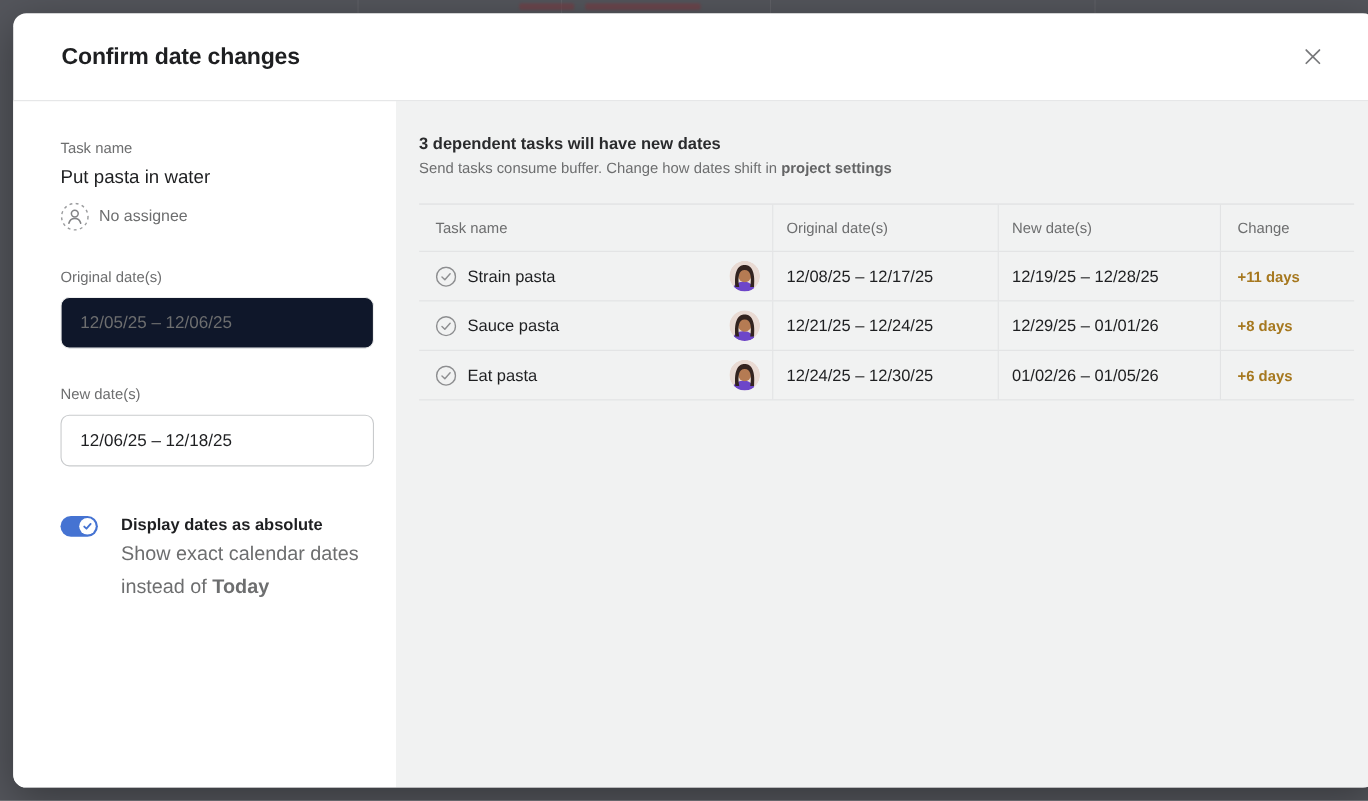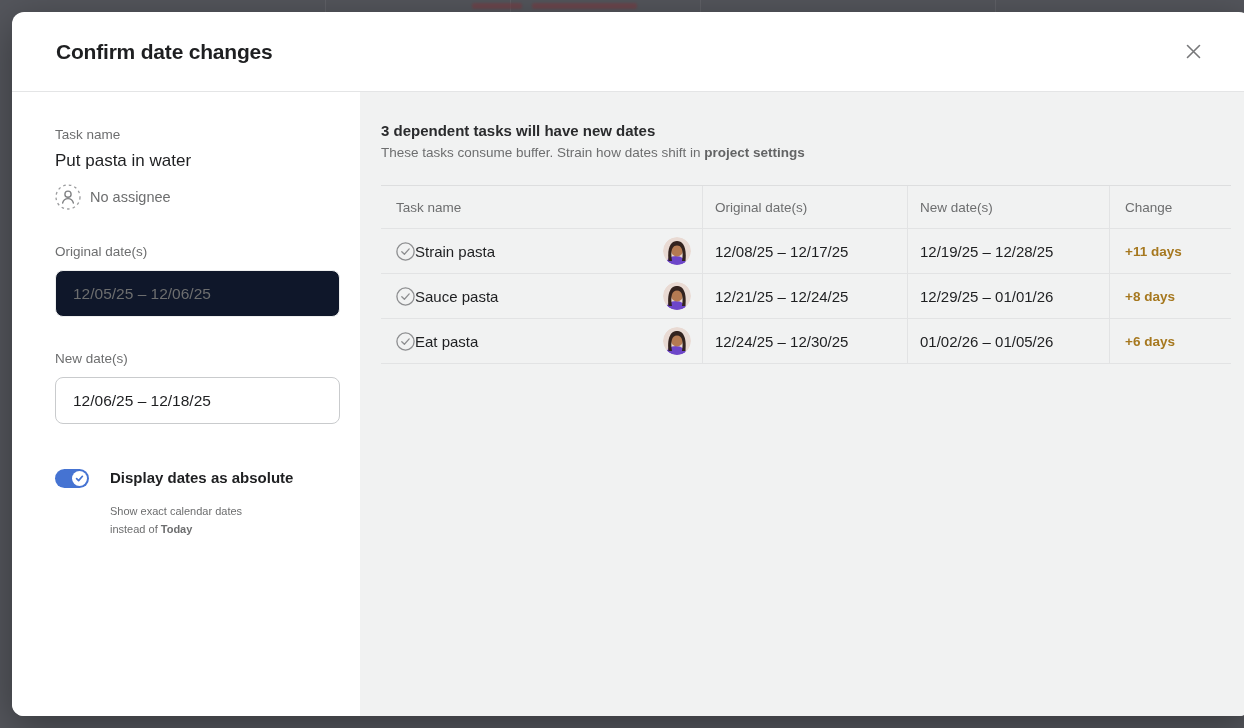--- a/index.html
+++ b/index.html
@@ -57,39 +57,39 @@
   .toggle-row{margin-top:44px;display:flex;align-items:flex-start;gap:21px;}
   .toggle{
     width:34px;height:19px;border-radius:10px;background:var(--accent);
     position:relative;flex:0 0 34px;margin-top:1px;cursor:pointer;border:none;
   }
   .toggle .knob{
     position:absolute;top:2px;right:2px;width:15px;height:15px;border-radius:50%;
     background:#fff;display:flex;align-items:center;justify-content:center;
   }
   .toggle-label{font-size:15px;font-weight:600;color:var(--dark);line-height:19px;}
-  .toggle-desc{font-size:11px;color:var(--gray);line-height:1.68;margin-top:15px;}
+  .toggle-desc{font-size:18px;color:var(--gray);line-height:1.68;margin-top:1px;}
   .toggle-desc b{font-weight:700;}
   
   .right-panel{flex:1;background:var(--panel);padding:30px 20px 0 21px;}
   .rp-heading{font-size:15px;font-weight:700;color:#2a2b2d;}
   .rp-sub{font-size:13.5px;color:var(--gray);margin-top:6px;}
   .rp-sub b{font-weight:700;color:#636465;cursor:pointer;}
   .dep-table{margin-top:25px;}
   .tr{
     display:grid;grid-template-columns:321px 205px 202px 1fr;
     border-bottom:1px solid var(--border);align-items:center;
   }
   .tr.head{border-top:1px solid #dddedf;height:44px;}
   .tr.row{height:45px;}
   .td{padding-left:12px;height:100%;display:flex;align-items:center;font-size:15px;color:var(--dark);}
   .tr .td + .td{border-left:1px solid var(--border);}
   .td.first{padding-left:15px;}
   .tr.head .td{font-size:13.5px;color:var(--gray);font-weight:400;}
-  .td.name-cell{padding-right:11px;}
+  .td.name-cell{gap:10px;padding-right:11px;}
   .td.name-cell .grow{flex:1;}
   .td.change{font-size:13.5px;font-weight:600;color:var(--amber);padding-left:15px;}
   .avatar{width:28px;height:28px;border-radius:50%;overflow:hidden;flex:0 0 28px;}
   
   .modal-footer{
     height:83px;flex:0 0 83px;border-top:1px solid #e4e5e6;background:#fff;
     display:flex;align-items:center;padding:0 49px 0 43px;
   }
   .feedback-link{font-size:14.5px;color:#565a5e;text-decoration:underline;cursor:pointer;}
   .footer-spacer{flex:1;}
@@ -163,21 +163,21 @@
             <span>Show exact calendar dates</span><br>
             <span>instead of </span><b>Today</b>
           </div>
         </div>
       </div>
     </div>
 
     <div class="right-panel">
       <div class="rp-heading">3 dependent tasks will have new dates</div>
       <div class="rp-sub">
-        <span>These tasks consume buffer. Strain how dates shift in </span><b>project settings</b>
+        <span>Send tasks consume buffer. Change how dates shift in </span><b>project settings</b>
       </div>
 
       <div class="dep-table">
         <div class="tr head">
           <div class="td first">Task name</div>
           <div class="td">Original date(s)</div>
           <div class="td">New date(s)</div>
           <div class="td change" style="color:var(--gray);font-weight:400">Change</div>
         </div>
 

